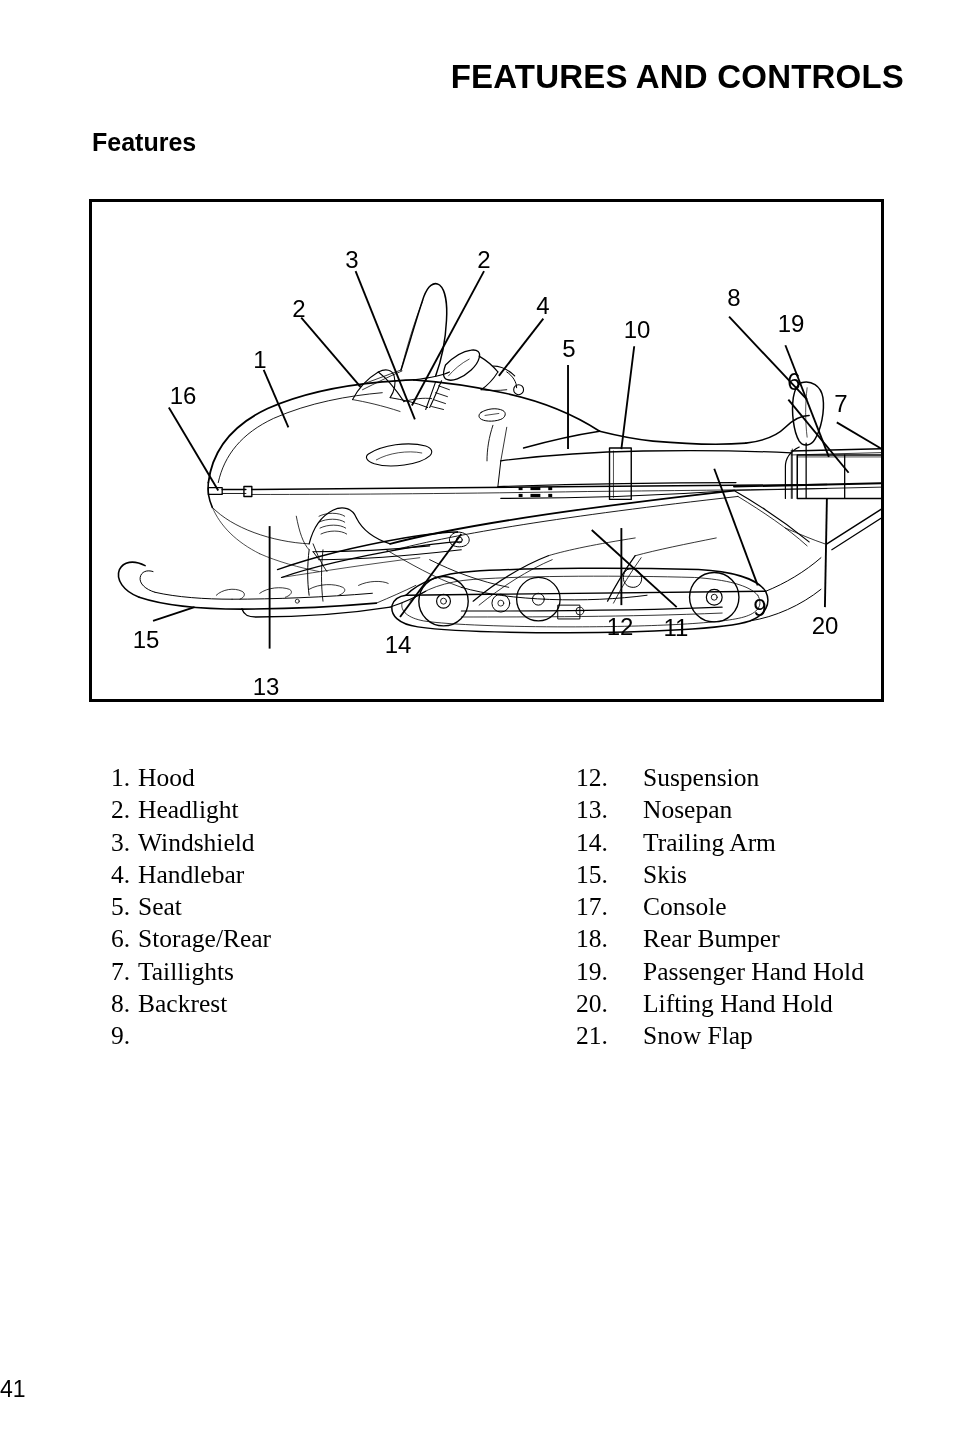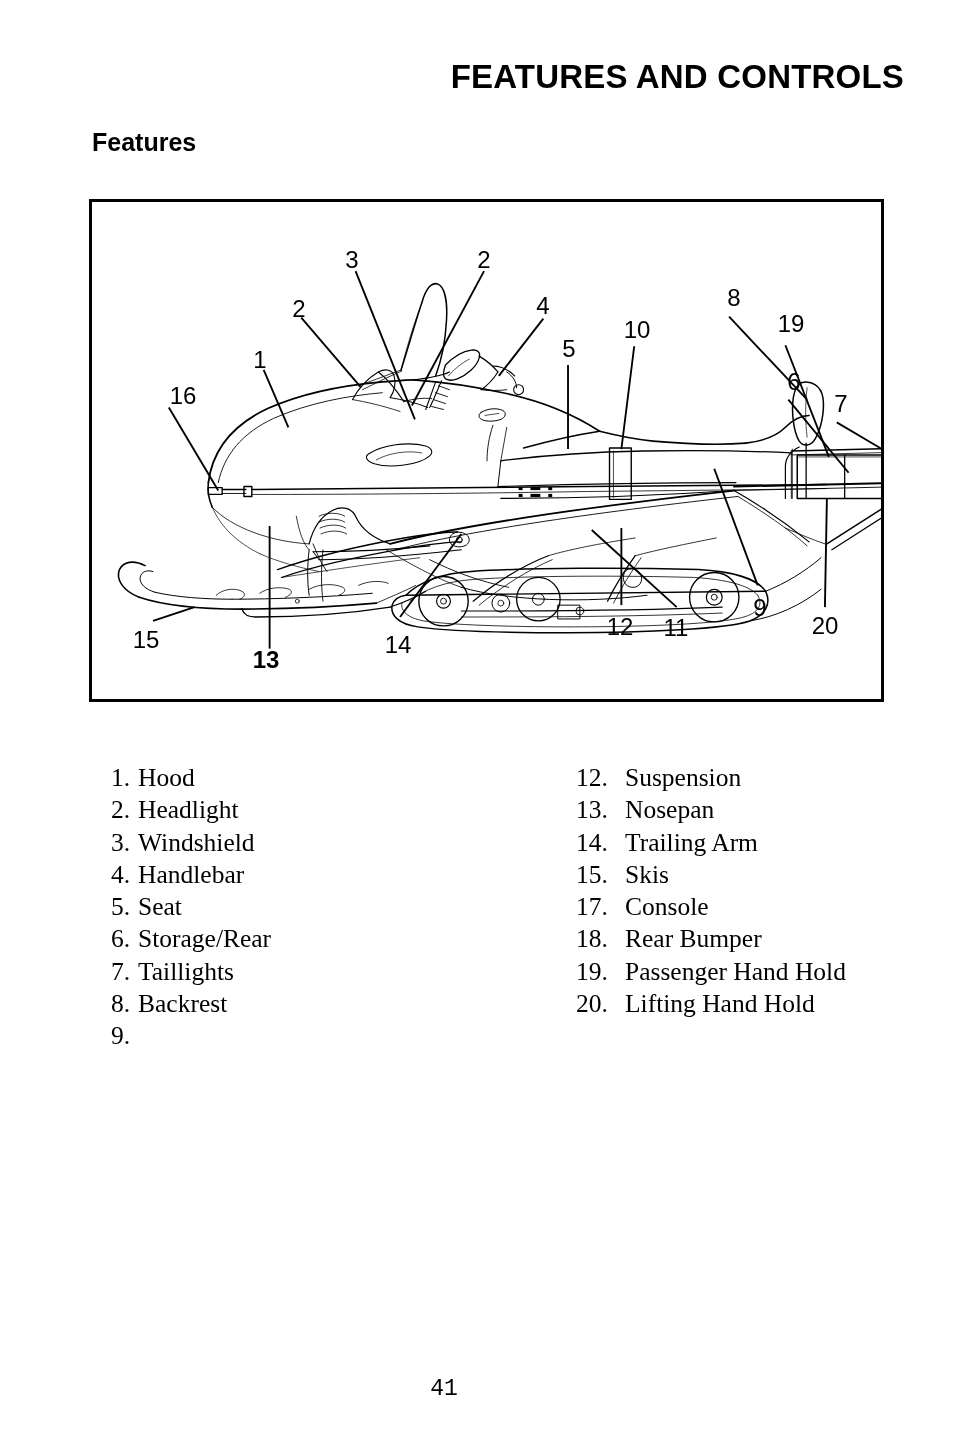--- a/index.html
+++ b/index.html
@@ -88,30 +88,30 @@
     text-align: right;
     flex: 0 0 auto;
   }
   .list-col.left .item-num  { width: 42px; }
   .list-col.right .item-num { width: 48px; text-align: center; }
   .item-label {
     display: inline-block;
     flex: 0 0 auto;
   }
   .list-col.left .item-label  { margin-left: 8px; text-align: right; }
-  .list-col.right .item-label { margin-left: 9px; }
+  .list-col.right .item-label { margin-left: 27px; }
 
   
   .page-number {
     position: absolute;
     left: 0;
     top: 1375px;
     width: 888px;
-    text-align: center;
-    font-family: Liberation Mono, monospace;
+    text-align: left;
+    font-family: Liberation Sans, sans-serif;
     font-size: 23px;
     line-height: 28px;
   }
 
   
   .callout {
     position: absolute;
     font-family: "Liberation Sans", sans-serif;
     font-size: 24px;
     line-height: 24px;
@@ -392,21 +392,21 @@
       <div class="callout" style="left: 260px; top: 58px;">3</div>
       <div class="callout" style="left: 451px; top: 104px;">4</div>
       <div class="callout" style="left: 477px; top: 147px;">5</div>
       <div class="callout" style="left: 702px; top: 180px;">6</div>
       <div class="callout" style="left: 749px; top: 202px;">7</div>
       <div class="callout" style="left: 642px; top: 96px;">8</div>
       <div class="callout" style="left: 668px; top: 406px;">9</div>
       <div class="callout" style="left: 545px; top: 128px;">10</div>
       <div class="callout" style="left: 584px; top: 426px;">11</div>
       <div class="callout" style="left: 528px; top: 425px;">12</div>
-      <div class="callout" style="left: 174px; top: 458px; font-weight: bold;">13</div>
+      <div class="callout" style="left: 174px; top: 485px;">13</div>
       <div class="callout" style="left: 306px; top: 443px;">14</div>
       <div class="callout" style="left: 54px; top: 438px;">15</div>
       <div class="callout" style="left: 67px; top: 194px; margin-left: 24px;">16</div>
       <div class="callout" style="left: 392px; top: 58px;">2</div>
       <div class="callout" style="left: 699px; top: 122px;">19</div>
       <div class="callout" style="left: 733px; top: 424px;">20</div>
     </div>
 </div>
 
 <div class="parts-list">
@@ -473,16 +473,20 @@
         <span class="item-label">Rear Bumper</span>
       </div>
       <div class="list-item">
         <span class="item-num">19.</span>
         <span class="item-label">Passenger Hand Hold</span>
       </div>
       <div class="list-item">
         <span class="item-num">20.</span>
         <span class="item-label">Lifting Hand Hold</span>
       </div>
+      <div class="list-item">
+        <span class="item-num">21.</span>
+        <span class="item-label">Snow Flap</span>
+      </div>
     </div>
 </div>
 
 <div class="page-number">41</div>
 
 </body></html>

